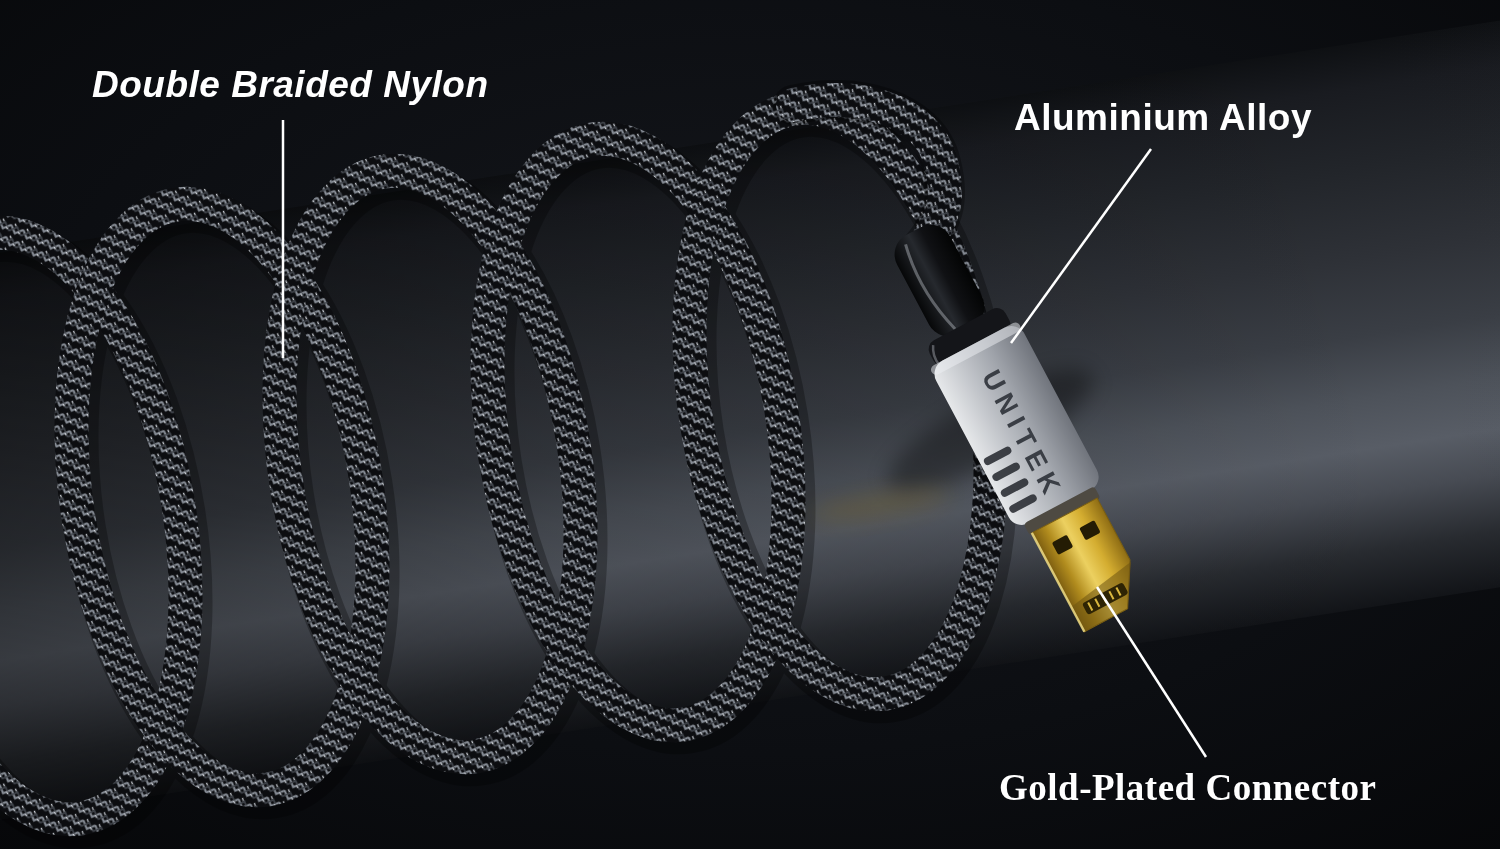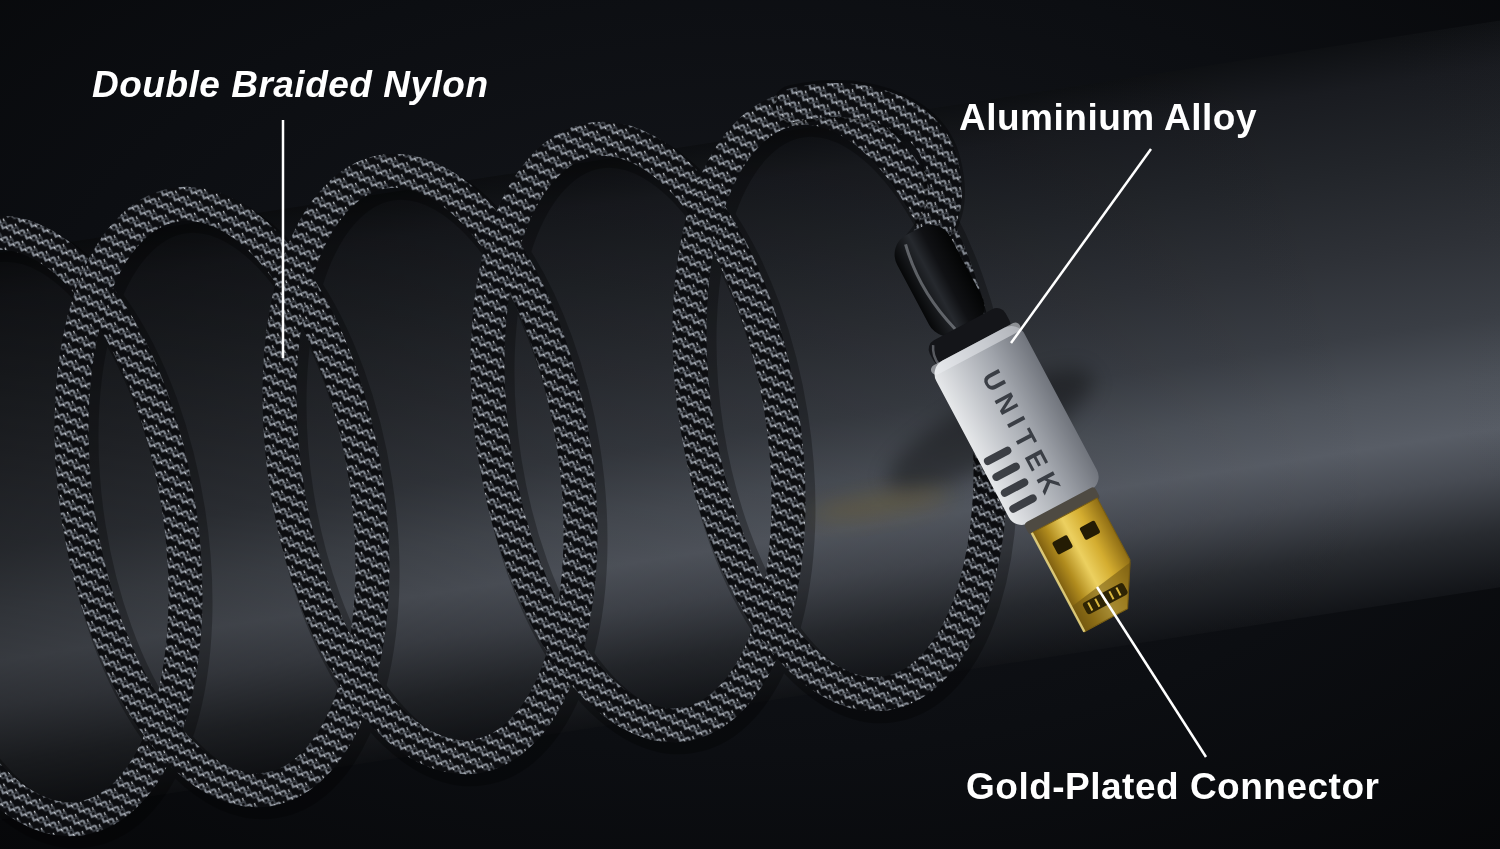--- a/index.html
+++ b/index.html
@@ -14,22 +14,22 @@
   .callout-label{
     position:absolute;
     color:#ffffff;
     font-size:37px;
     font-weight:600;
     letter-spacing:.5px;
     white-space:nowrap;
     user-select:none;
   }
   .label-braided{left:92px;top:64px;font-style:italic;}
-  .label-alloy{left:959px;top:97px;}
-  .label-gold{left:966px;top:766px;}
+  .label-alloy{left:1014px;top:97px;}
+  .label-gold{left:999px;top:766px;font-family:Liberation Serif, serif;}
 </style>
 </head>
 <body>
 
 <div class="stage">
 
   <svg viewBox="0 0 1500 849" width="1500" height="849">
     <defs>
       <radialGradient id="bgGrad" cx="50%" cy="42%" r="78%">
         <stop offset="0%" stop-color="#15171c"></stop>

